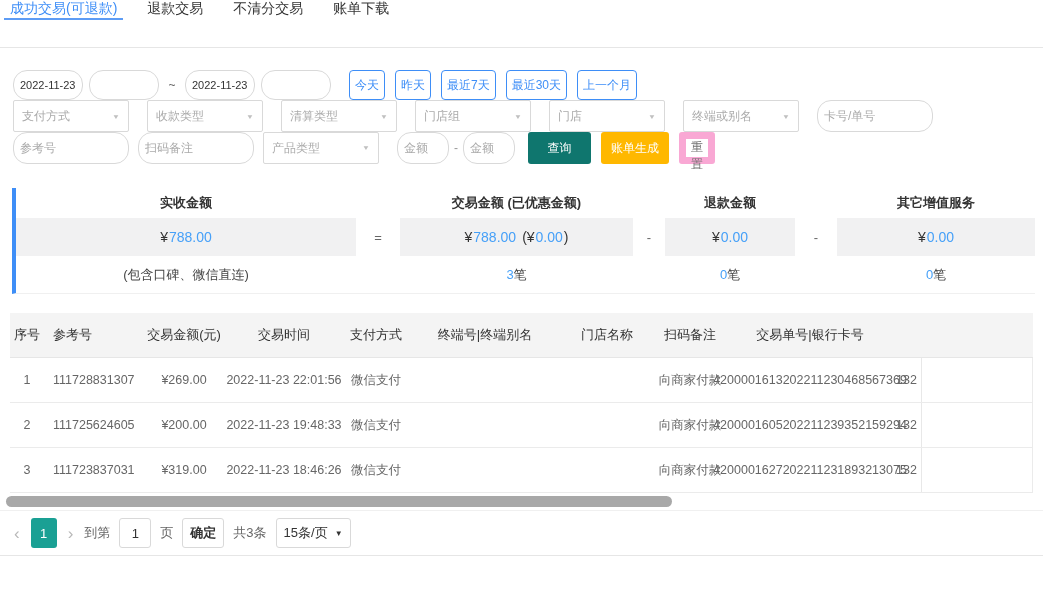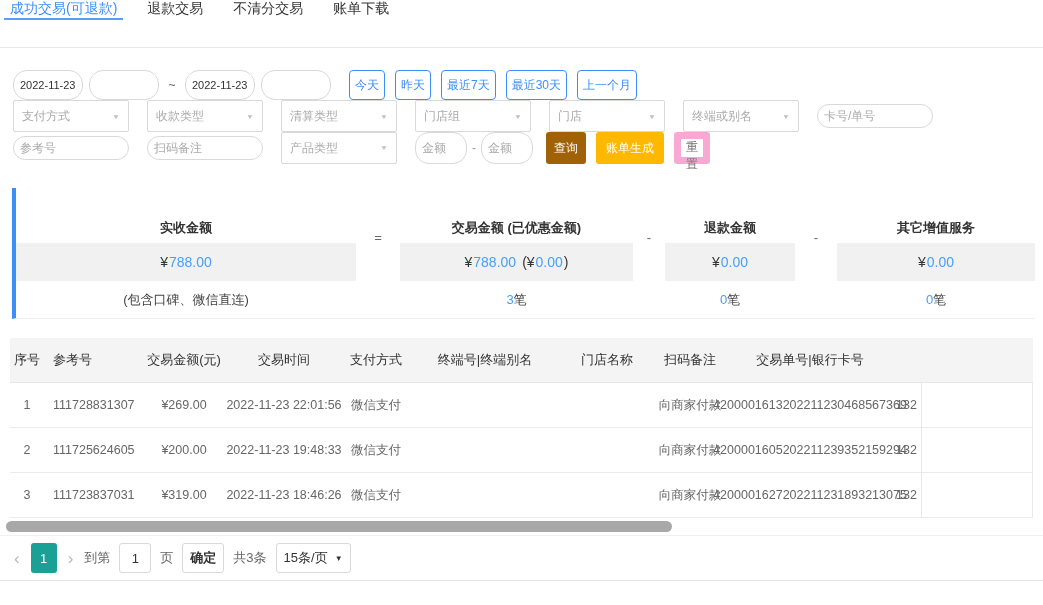--- a/index.html
+++ b/index.html
@@ -27,33 +27,33 @@
   .tilde { width:14px; text-align:center; color:#666; font-size:12px; margin-right:6px;}
   .qbtn { height:30px; border:1px solid #3e8ef7; color:#3e8ef7; background:#fff;
     border-radius:4px; font-size:12px; padding:0 5px; margin-left:10px; cursor:pointer;
     font-family:inherit; }
   .qbtn:first-of-type { margin-left:12px; }
   .sel { width:116px; height:32px; border:1px solid #d9d9d9; border-radius:2px;
     background:#fff; display:flex; align-items:center; justify-content:space-between;
     padding:0 8px; margin-right:18px; cursor:pointer; }
   .sel .ph { color:#ababab; font-size:12px; }
   .sel .car { color:#c0c0c0; font-size:8px; transform:scaleY(.8); }
-  .txt116 { width:116px; height:24px; margin-right:18px; }
+  .txt116 { width:116px; height:32px; margin-right:9px; }
   .amt { width:52px; height:32px; }
   .dash { width:14px; text-align:center; color:#999; font-size:12px; }
   .btn { height:32px; border:none; border-radius:3px; font-size:12px; color:#fff;
     padding:0 10px; cursor:pointer; font-family:inherit; }
-  .btn-search { background:#a16207; margin-left:13px; width:40px; padding:0; }
+  .btn-search { background:#0f766e; margin-left:13px; width:63px; padding:0; }
   .btn-bill   { background:#ffb800; margin-left:10px; }
   .btn-reset  { background:#fff; border:7px solid #f9a8d4; color:#737373; margin-left:10px; width:36px; padding:0;}
 
   
   .summary { margin:24px 8px 0 12px; border-left:4px solid #3e8ef7; display:flex;
     border-bottom:1px solid #f0f0f0; }
-  .scol { display:flex; flex-direction:column;margin-top:25px; }
+  .scol { display:flex; flex-direction:column; }
   .scol .st { height:30px; display:flex; align-items:center; justify-content:center;
     font-size:13px; font-weight:bold; color:#333; }
   .scol .sv { height:38px; display:flex; align-items:center; justify-content:center;
     background:#f1f1f2; font-size:14px; gap:1px; }
   .scol .sb { height:37px; display:flex; align-items:center; justify-content:center;
     font-size:13px; color:#444; }
   .op { display:flex; flex-direction:column; }
   .op .st { height:30px; } .op .sb { height:37px; }
   .op .sv { height:38px; display:flex; align-items:center; justify-content:center;
     color:#666; font-size:13px; }

